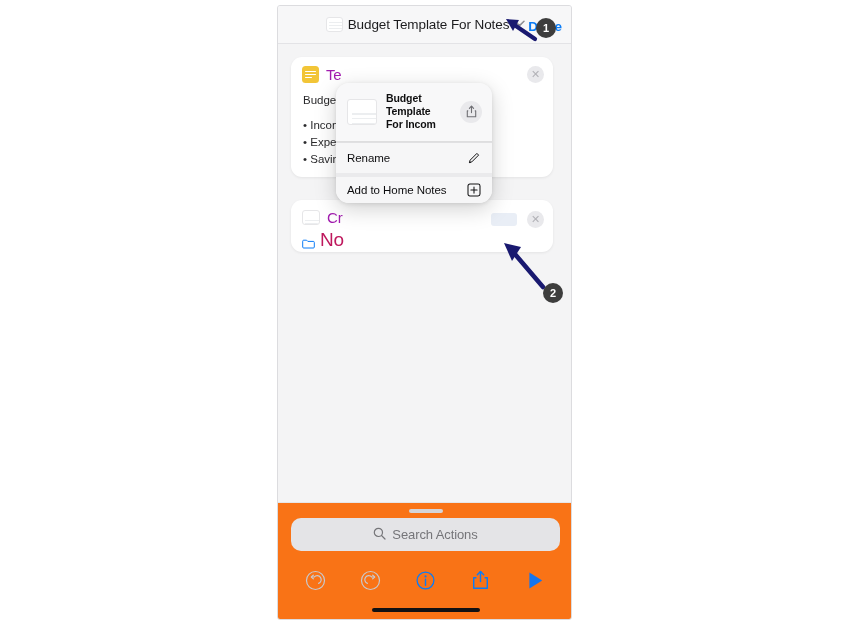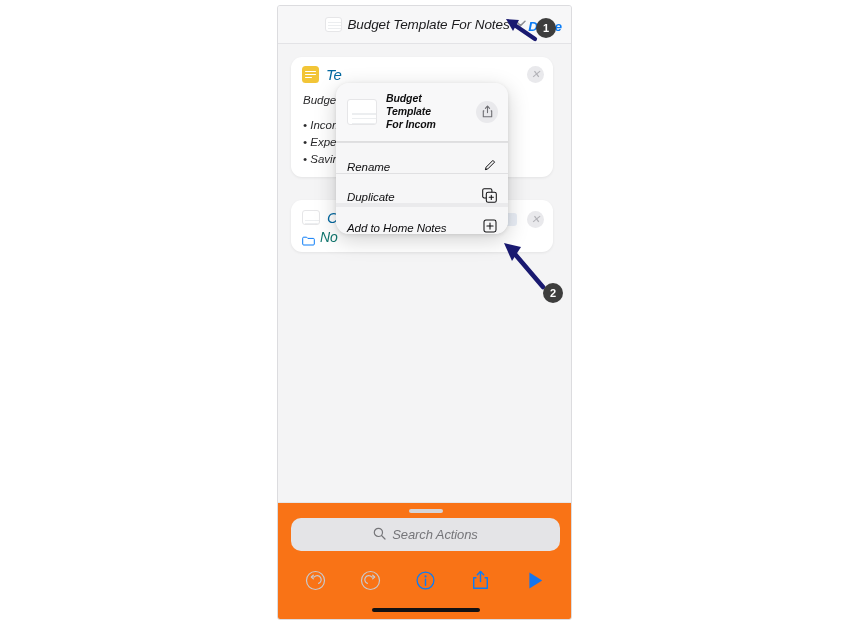--- a/index.html
+++ b/index.html
@@ -13,21 +13,20 @@
 
   
   .phone {
     position: absolute;
     left: 277px; top: 5px;
     width: 295px; height: 615px;
     background: #f4f4f5;
     border: 1px solid #dcdcdf;
     border-radius: 3px;
     overflow: hidden;
-    font-style: italic;
   }
 
   
   .navbar {
     position: absolute; left: 0; top: 0; width: 295px; height: 38px;
     background: #f7f7f8;
     border-bottom: 1px solid #e3e3e6;
     display: flex; align-items: center; justify-content: center;
   }
   .nav-center { display: flex; align-items: center; gap: 5px; }
@@ -56,60 +55,60 @@
   .card {
     position: absolute;
     background: #ffffff;
     border-radius: 11px;
     box-shadow: 0 1px 3px rgba(0,0,0,0.07);
   }
   #card-text  { left: 13px; top: 13px; width: 262px; height: 120px; }
   #card-note  { left: 13px; top: 156px; width: 262px;  height: 52px; }
 
   .card-head { display: flex; align-items: center; gap: 7px; padding: 9px 11px 0 11px; }
-  .card-head .title { font-size: 15px; color: #0369a1; letter-spacing: -0.2px; white-space: nowrap; }
+  .card-head .title { font-size: 15px; color: #a21caf; letter-spacing: -0.2px; white-space: nowrap; }
 
   
   .doc-icon {
     width: 17px; height: 17px; border-radius: 3.5px;
     background: #f2c537; position: relative; flex: none;
     display: flex; flex-direction: column; justify-content: center;
     gap: 1.6px; padding: 0 3px;
   }
   .doc-icon span { display: block; height: 1.5px; background: #ffffff; border-radius: 1px; }
   .doc-icon span:nth-child(3) { width: 62%; }
 
   .card-body { padding: 9px 12px 0 12px; }
   .card-body .line { font-size: 11.5px; color: #2a2a2c; line-height: 1.55; white-space: nowrap; }
   .card-body .bullets { margin-top: 7px; }
   .card-body .bullets .b { font-size: 11.5px; color: #2a2a2c; line-height: 1.5; white-space: nowrap; }
 
   
   .folder-row { display: flex; align-items: center; gap: 5px; padding: 3px 11px 0 11px; }
   .folder-glyph { width: 13px; height: 10px; flex: none; }
-  .folder-label { font-size: 14px; color: #0f766e; letter-spacing: -0.1px; }
+  .folder-label { font-size: 19px; color: #be185d; letter-spacing: -0.1px; }
 
   
   .ghost-chip {
     position: absolute; right: 36px; top: 13px;
     width: 26px; height: 13px; border-radius: 3px; background: #e9eef6;
   }
 
   
   .close-btn {
     position: absolute; width: 17px; height: 17px; border-radius: 50%;
     background: #e9e9ec; color: #b2b2b7;
     font-size: 11px; line-height: 17px; text-align: center;
   }
   #close-1 { right: 9px; top: 9px; }
   #close-2 { right: 9px; top: 11px; }
 
   
   .ctxmenu {
-    position: absolute; left: 58px; top: 39px; width: 172px;
+    position: absolute; left: 58px; top: 39px; width: 156px;
     background: #f6f6f7;
     border-radius: 13px;
     box-shadow: 0 6px 22px rgba(0,0,0,0.18), 0 1px 4px rgba(0,0,0,0.10);
     overflow: hidden;
     z-index: 40;
   }
   .ctx-header {
     display: flex; align-items: center; gap: 9px;
     padding: 9px 10px 10px 11px;
     background: #f8f8f9;
@@ -118,21 +117,21 @@
   .ctx-header .label {
     font-size: 10.5px; font-weight: bold; color: #0f0f10;
     line-height: 1.25; letter-spacing: -0.1px; flex: 1;
   }
   .ctx-share-btn {
     width: 22px; height: 22px; border-radius: 50%;
     background: #e9e9ec; display: flex; align-items: center; justify-content: center;
     flex: none;
   }
   .ctx-item {
-    display: flex; align-items: flex-end; height: 30.5px;
+    display: flex; align-items: center; height: 30.5px;
     padding: 0 11px; background: #f6f6f7;
     border-top: 1px solid #e0e0e2;
   }
   .ctx-item:first-of-type { border-top: none; }
   .ctx-item.sep-strong { border-top: 4px solid #eaeaec; }
   .ctx-item .txt { font-size: 11.5px; color: #0d0d0f; letter-spacing: -0.05px; flex: 1; }
   .ctx-item .ico { width: 15px; height: 15px; display: flex; align-items: center; justify-content: center; flex: none; }
 
   
   .dock {
@@ -273,30 +272,20 @@
           <span class="txt">Rename</span>
           <span class="ico">
             <svg width="14" height="14" viewBox="0 0 14 14">
                 <path d="M2.4 11.6 L3.1 9.2 L9.9 2.4 L11.6 4.1 L4.8 10.9 Z" fill="none" stroke="#121214" stroke-width="1"></path>
                 <path d="M2.4 11.6 L3.9 11.1" stroke="#121214" stroke-width="1"></path>
               </svg>
           </span>
         </div>
 
 
-        <div class="ctx-item">
-          <span class="txt">Duplicate</span>
-          <span class="ico">
-            <svg width="15" height="15" viewBox="0 0 15 15">
-              <rect x="0.7" y="0.7" width="9.2" height="9.2" rx="1.5" fill="none" stroke="#121214" stroke-width="1.05"></rect>
-              <rect x="4.3" y="4.3" width="10" height="10" rx="1.8" fill="#f6f6f7" stroke="#121214" stroke-width="1.05"></rect>
-              <path d="M9.3 7.2 V11.4 M7.2 9.3 H11.4" stroke="#121214" stroke-width="1.05" stroke-linecap="round"></path>
-            </svg>
-          </span>
-        </div>
 
 
         <div class="ctx-item sep-strong">
           <span class="txt">Add to Home Notes</span>
           <span class="ico">
             <svg width="14" height="14" viewBox="0 0 14 14">
               <rect x="1" y="1" width="12" height="12" rx="1.9" fill="none" stroke="#121214" stroke-width="1.05"></rect>
               <path d="M7 3.9 V10.1 M3.9 7 H10.1" stroke="#121214" stroke-width="1.05" stroke-linecap="round"></path>
             </svg>
           </span>

